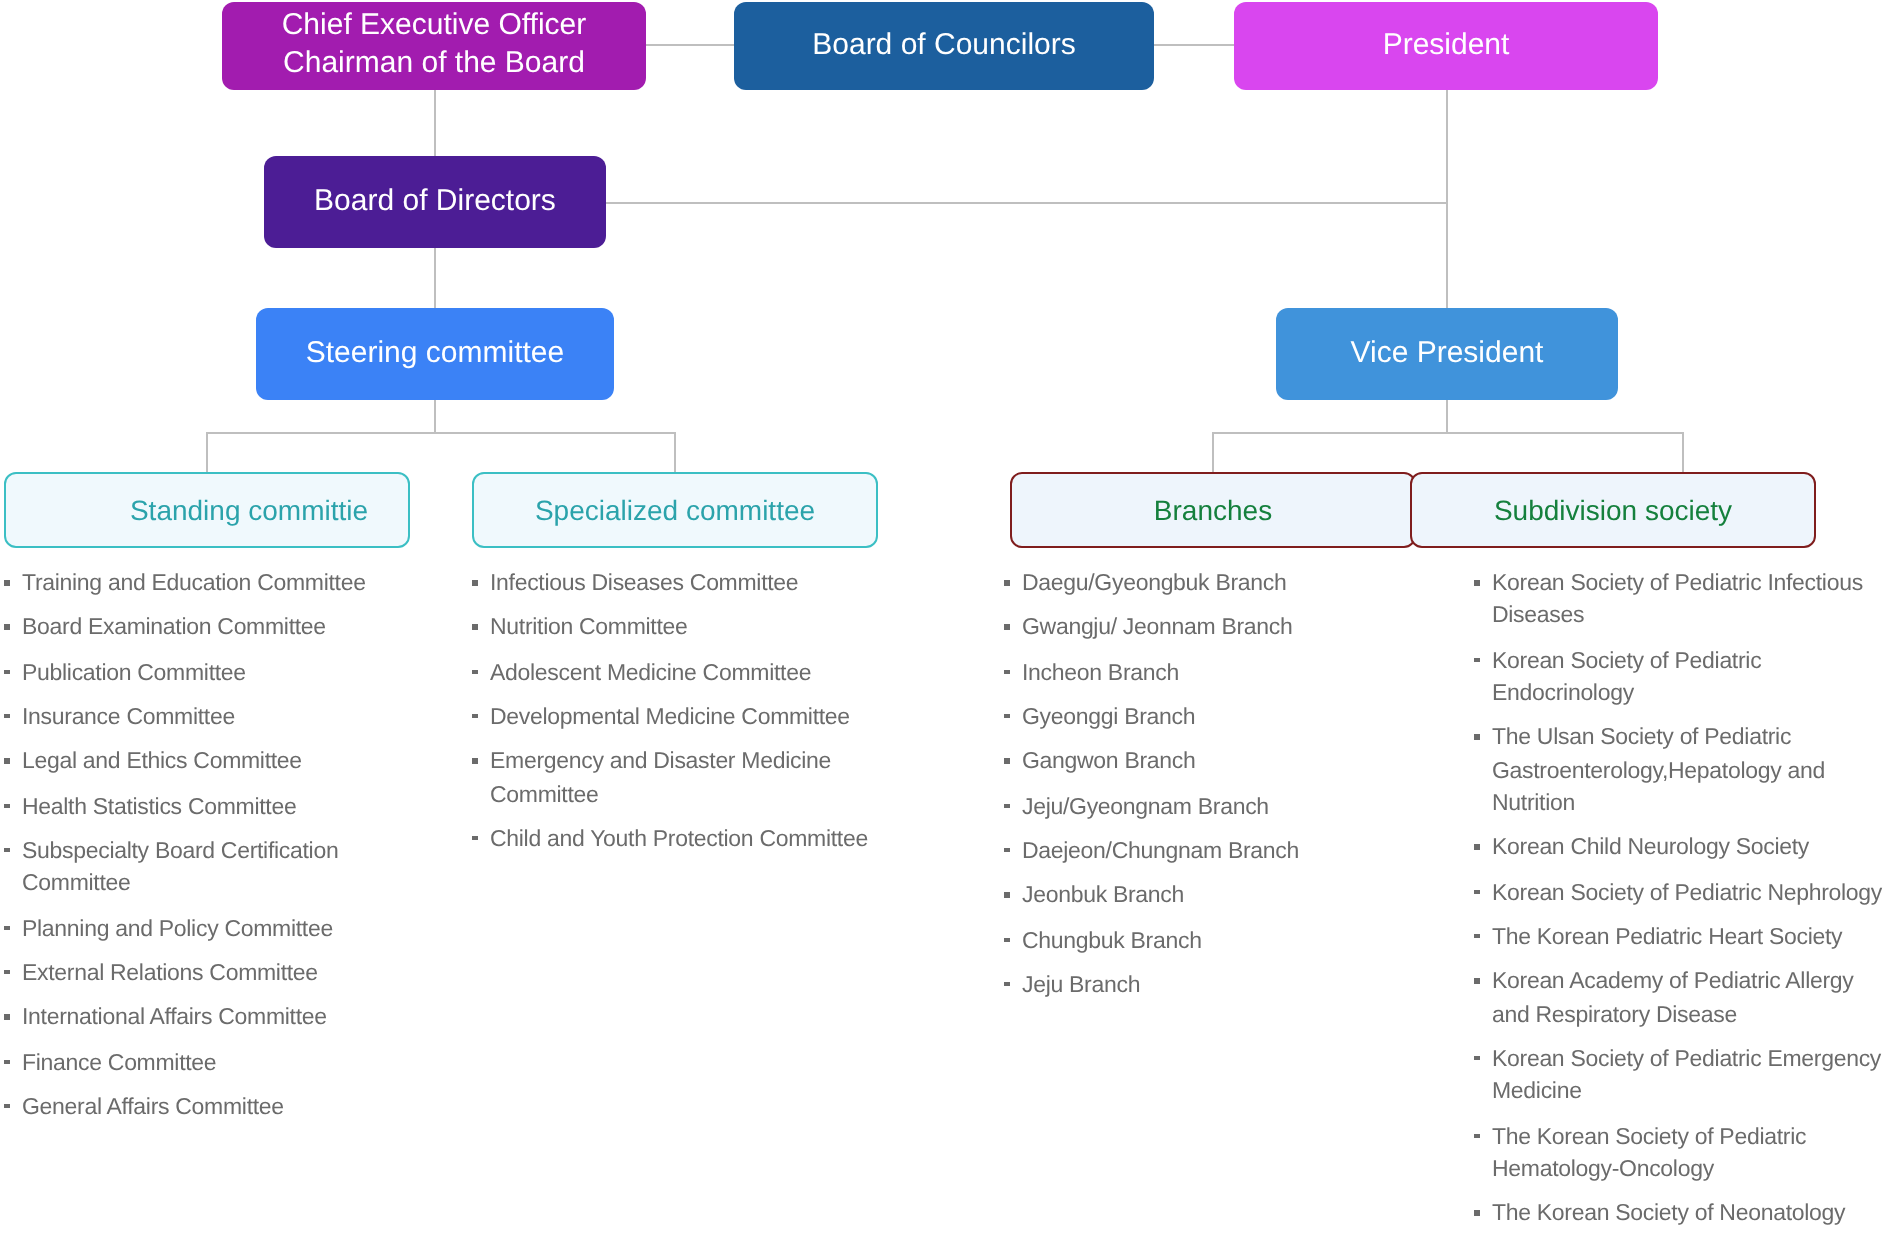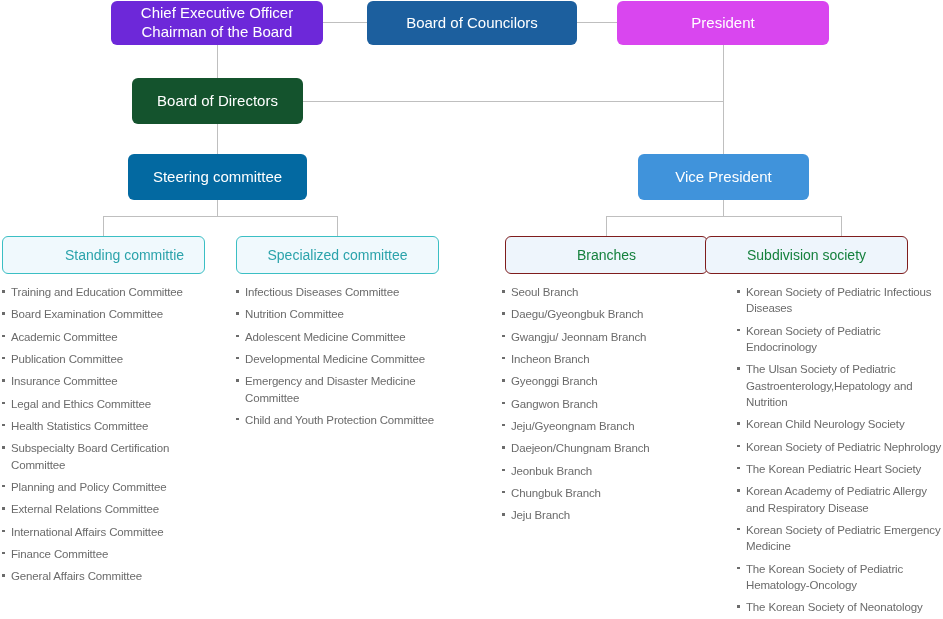--- a/index.html
+++ b/index.html
@@ -37,25 +37,25 @@
     display: flex;
     align-items: center;
     justify-content: center;
     text-align: center;
     font-size: 15px;
     line-height: 1.25;
     box-sizing: border-box;
     padding: 4px 8px;
     white-space: pre-line;
   }
-  .node-ceo      { background: #6d28d9; }
+  .node-ceo      { background: #a21caf; }
   .node-council  { background: #1c5f9e; }
   .node-pres     { background: #d946ef; }
-  .node-bod      { background: #14532d; }
-  .node-steer    { background: #0369a1; }
+  .node-bod      { background: #4c1d95; }
+  .node-steer    { background: #3b82f6; }
   .node-vp       { background: #4093db; }
 
   
   .colhead {
     position: absolute;
     box-sizing: border-box;
     border-radius: 6px;
     display: flex;
     align-items: center;
     justify-content: center;
@@ -149,21 +149,20 @@
   <div class="colhead teal" style="left:236px; top:236px; width:203px; height:38px;">Specialized committee</div>
 
   <div class="colhead blue" style="left:505px; top:236px; width:203px; height:38px;">Branches</div>
 
   <div class="colhead blue" style="left:705px; top:236px; width:203px; height:38px;">Subdivision society</div>
 
   <div class="collist" style="left:2px; top:284px; width:210px;">
     <ul>
         <li>Training and Education Committee</li>
         <li>Board Examination Committee</li>
-        <li>Academic Committee</li>
         <li>Publication Committee</li>
         <li>Insurance Committee</li>
         <li>Legal and Ethics Committee</li>
         <li>Health Statistics Committee</li>
         <li>Subspecialty Board Certification Committee</li>
         <li>Planning and Policy Committee</li>
         <li>External Relations Committee</li>
         <li>International Affairs Committee</li>
         <li>Finance Committee</li>
         <li>General Affairs Committee</li>
@@ -176,21 +175,20 @@
         <li>Nutrition Committee</li>
         <li>Adolescent Medicine Committee</li>
         <li>Developmental Medicine Committee</li>
         <li>Emergency and Disaster Medicine Committee</li>
         <li>Child and Youth Protection Committee</li>
       </ul>
   </div>
 
   <div class="collist" style="left:502px; top:284px; width:205px;">
     <ul>
-        <li>Seoul Branch</li>
         <li>Daegu/Gyeongbuk Branch</li>
         <li>Gwangju/ Jeonnam Branch</li>
         <li>Incheon Branch</li>
         <li>Gyeonggi Branch</li>
         <li>Gangwon Branch</li>
         <li>Jeju/Gyeongnam Branch</li>
         <li>Daejeon/Chungnam Branch</li>
         <li>Jeonbuk Branch</li>
         <li>Chungbuk Branch</li>
         <li>Jeju Branch</li>

